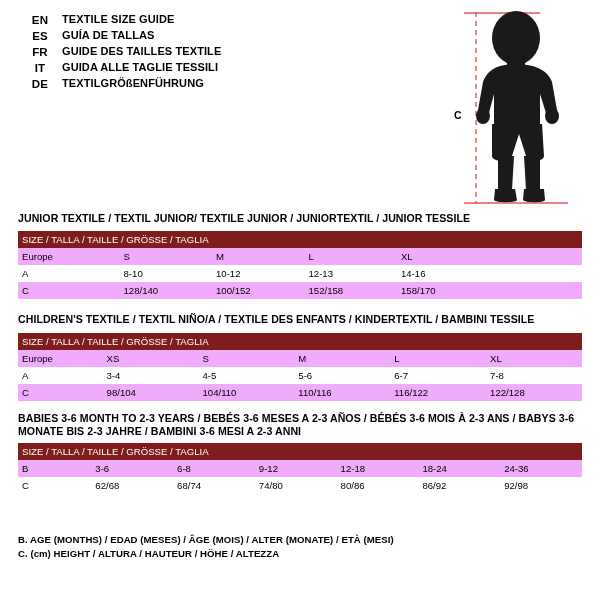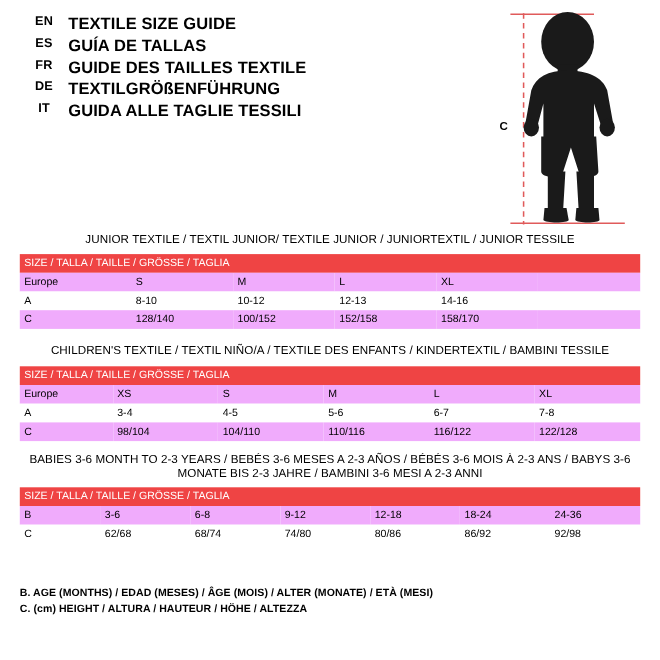--- a/index.html
+++ b/index.html
@@ -31,21 +31,21 @@
     text-align: center;
   }
   .lang-code {
     width: 44px;
     flex: 0 0 44px;
     font-size: 11.5px;
     font-weight: bold;
     letter-spacing: 0.2px;
   }
   .lang-title {
-    font-size: 15px;
+    font-size: 11px;
     font-weight: bold;
     letter-spacing: 0.1px;
   }
 
   
   .figure-area {
     position: absolute;
     left: 440px;
     top: 6px;
     width: 155px;
@@ -64,42 +64,41 @@
 
   
   .tables {
     position: absolute;
     left: 18px;
     top: 212px;
     width: 564px;
   }
   .section-title {
     font-size: 10.6px;
-    font-weight: normal;
+    font-weight: bold;
     letter-spacing: 0.05px;
     margin: 0 0 6px 0;
     line-height: 1.25;
-    text-align: center;
   }
   .section-title.multi {
     margin-bottom: 5px;
   }
   table.size-table {
     width: 100%;
     border-collapse: collapse;
     font-size: 9.6px;
     table-layout: fixed;
   }
   table.size-table td {
     padding: 3px 0 3px 4px;
     vertical-align: middle;
     line-height: 1.15;
   }
   tr.head-row td {
-    background: #ef4444;
+    background: #7f1d1d;
     color: #ffffff;
     font-weight: normal;
     font-size: 9.6px;
     padding-top: 3px;
     padding-bottom: 3px;
   }
   tr.band td {
     background: #f0abfc;
   }
   tr.plain td {
@@ -132,26 +131,26 @@
   </div>
   <div class="lang-row">
     <span class="lang-code">ES</span>
     <span class="lang-title">GUÍA DE TALLAS</span>
   </div>
   <div class="lang-row">
     <span class="lang-code">FR</span>
     <span class="lang-title">GUIDE DES TAILLES TEXTILE</span>
   </div>
   <div class="lang-row">
+    <span class="lang-code">IT</span>
+    <span class="lang-title">GUIDA ALLE TAGLIE TESSILI</span>
+  </div>
+  <div class="lang-row">
     <span class="lang-code">DE</span>
     <span class="lang-title">TEXTILGRÖßENFÜHRUNG</span>
-  </div>
-  <div class="lang-row">
-    <span class="lang-code">IT</span>
-    <span class="lang-title">GUIDA ALLE TAGLIE TESSILI</span>
   </div>
 </div>
 
 <div class="figure-area">
   <svg width="155" height="205" viewBox="0 0 155 205" xmlns="http://www.w3.org/2000/svg">
 
     <line x1="36" y1="6" x2="36" y2="198" stroke="#e05a5a" stroke-width="1.4" stroke-dasharray="5,4"></line>
 
     <line x1="24" y1="7" x2="100" y2="7" stroke="#e05a5a" stroke-width="1.4"></line>
 

